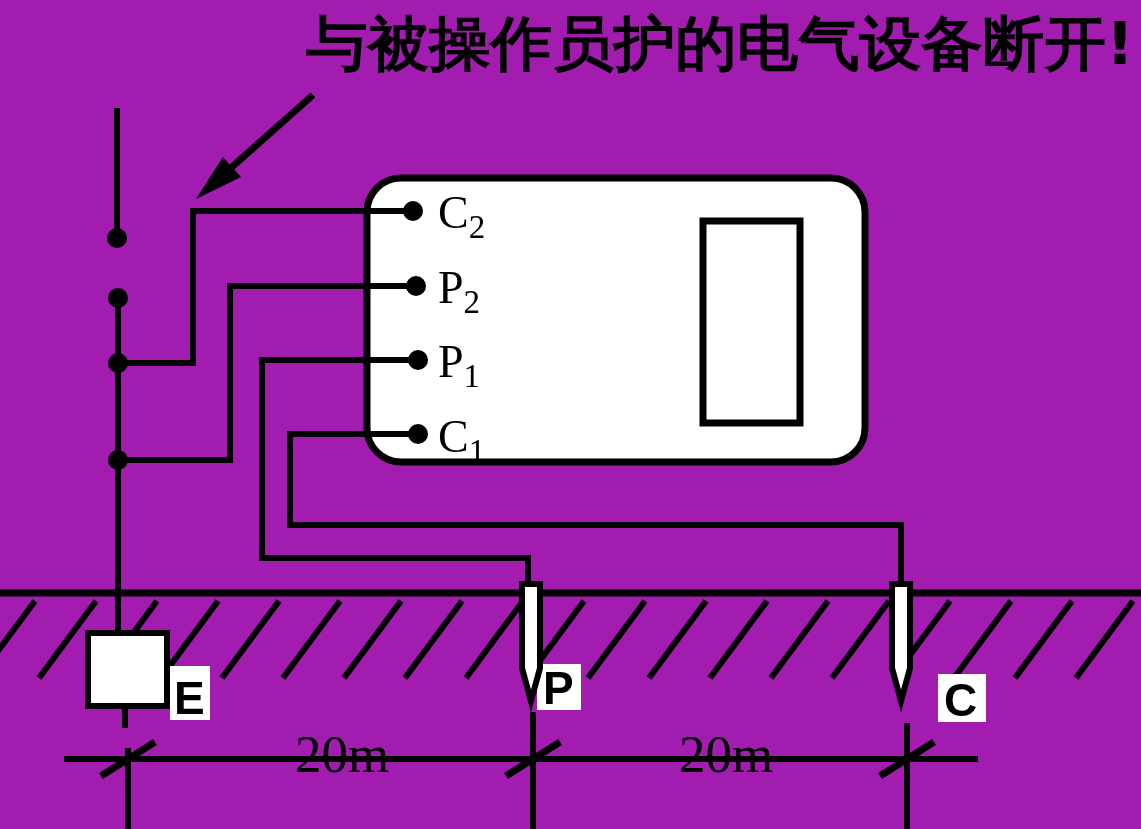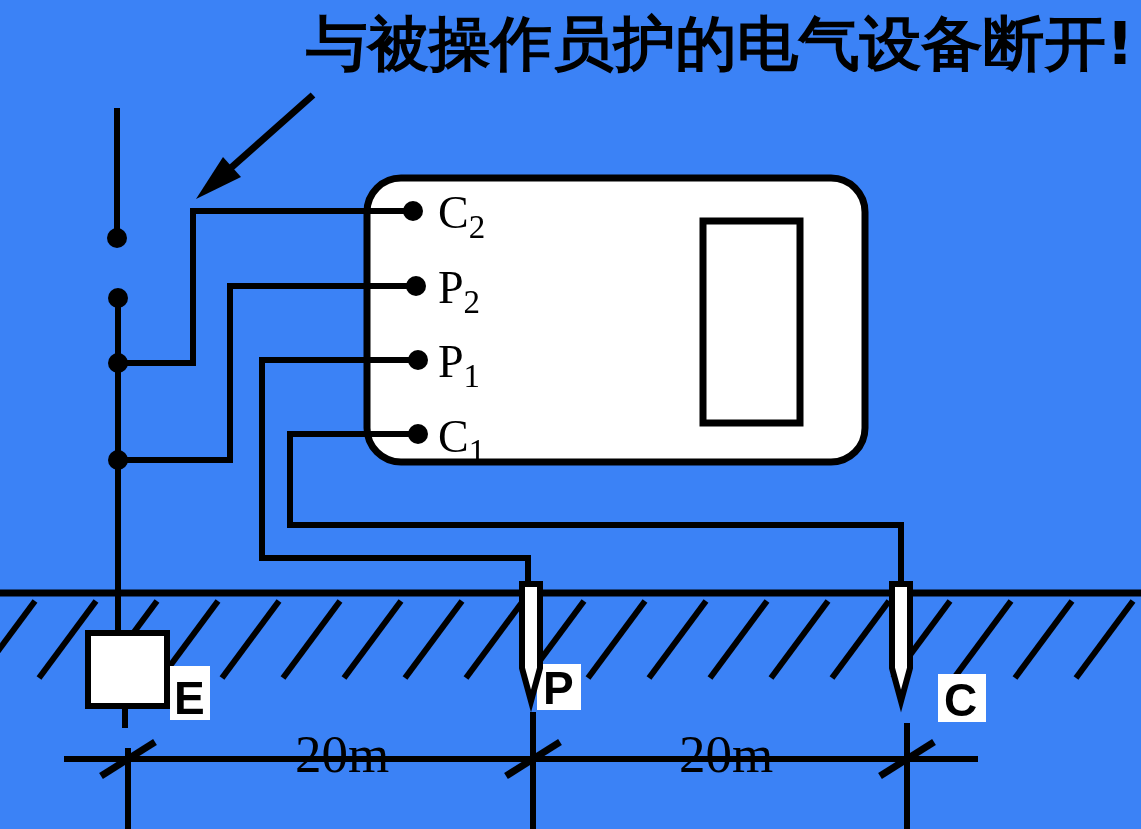--- a/index.html
+++ b/index.html
@@ -1,16 +1,16 @@
 <!DOCTYPE html>
 <html><head>
 <meta charset="utf-8">
 <style>
   html,body{margin:0;padding:0;background:#ffffff;}
-  .stage{position:relative;width:1141px;height:829px;background:#3b82f6;overflow:hidden;}
+  .stage{position:relative;width:1141px;height:829px;background:#a21caf;overflow:hidden;}
   svg{display:block;}
   .wire{stroke:#000;stroke-width:6;fill:none;}
   .thick{stroke:#000;stroke-width:7;fill:none;}
   .whitefill{fill:#fff;stroke:#000;}
   .dot{fill:#000;stroke:none;}
   .title-cjk{font-family:"DejaVu Sans",sans-serif;font-weight:700;font-size:59px;fill:#000;}
   .tlabel{font-family:"Liberation Serif",serif;font-size:46px;fill:#000;}
   .tsub{font-family:"Liberation Serif",serif;font-size:33px;fill:#000;}
   .elabel{font-family:"Liberation Sans",sans-serif;font-weight:700;font-size:46px;fill:#000;}
   .dimlabel{font-family:"Liberation Serif",serif;font-size:53px;fill:#000;text-anchor:middle;}

